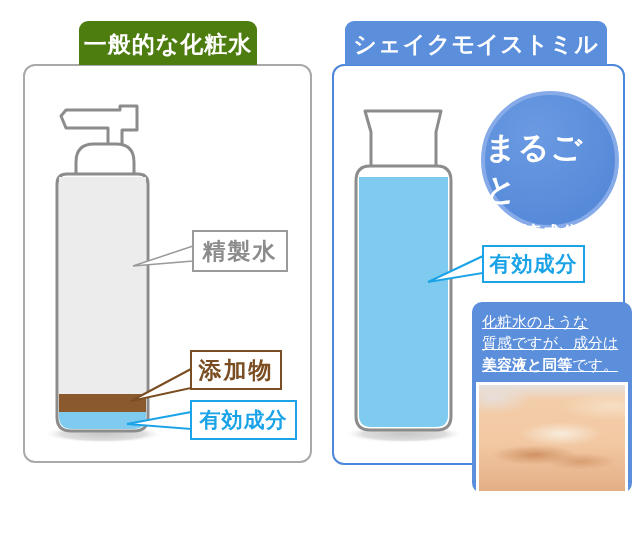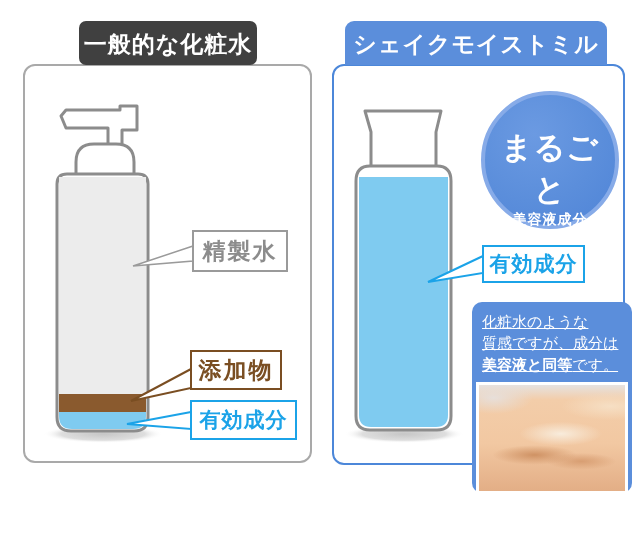--- a/index.html
+++ b/index.html
@@ -4,43 +4,43 @@
 <style>
   html,body{margin:0;padding:0;background:#fff;}
   #canvas{
     position:relative;width:640px;height:537px;overflow:hidden;background:#fff;
     font-family:"Liberation Sans",sans-serif;
   }
   .tab{
     position:absolute;color:#fff;font-weight:bold;font-size:23px;
     text-align:center;border-radius:9px 9px 0 0;letter-spacing:1px;
   }
-  #left-tab{left:79px;top:21px;width:178px;height:44px;line-height:46px;background:#404040;border-radius:7px;}
+  #left-tab{left:79px;top:21px;width:178px;height:44px;line-height:46px;background:#4d7c0f;}
   #right-tab{left:345px;top:21px;width:262px;height:44px;line-height:46px;background:#5b8edb;}
   .panel{position:absolute;background:#fff;box-sizing:border-box;border-radius:12px;}
   #left-panel{left:23px;top:64px;width:289px;height:399px;border:2px solid #a9a9a9;}
   #right-panel{left:332px;top:64px;width:293px;height:401px;border:2px solid #4c87d9;}
   #bottle-svg{position:absolute;left:0;top:0;z-index:3;}
   .label-box{
     position:absolute;z-index:4;background:#fff;box-sizing:border-box;
     display:flex;align-items:center;justify-content:center;
     font-weight:bold;letter-spacing:2px;
   }
   #water-label{left:192px;top:230px;width:96px;height:42px;border:2px solid #9a9a9a;color:#8c8c8c;font-size:23px;}
   #additives-label{left:190px;top:350px;width:92px;height:40px;border:2px solid #7a4e22;color:#7a4e22;font-size:23px;}
   #active-left-label{left:190px;top:400px;width:107px;height:40px;border:2px solid #1ba3e8;color:#1ba3e8;font-size:21px;letter-spacing:1px;}
   #active-right-label{left:482px;top:245px;width:103px;height:38px;border:2px solid #1ba3e8;color:#1ba3e8;font-size:21px;letter-spacing:1px;}
   #badge{
     position:absolute;z-index:4;left:481px;top:91px;width:138px;height:138px;
     border-radius:50%;box-sizing:border-box;border:4px solid #87abe8;
     background:radial-gradient(circle at 38% 30%, #6b9ae2 0%, #5b8edb 55%, #4f84d7 100%);
-    color:#fff;text-align:center;
+    color:#fff;
   }
   #badge-line1{margin-top:32px;font-size:31px;font-weight:bold;letter-spacing:1px;}
-  #badge-line2{margin-top:0;font-size:14px;font-weight:bold;letter-spacing:1px;font-family:"DejaVu Serif","Liberation Serif",serif;}
+  #badge-line2{margin-top:10px;font-size:18px;font-weight:bold;letter-spacing:1px;font-family:"DejaVu Serif","Liberation Serif",serif;}
   #info-box{
     position:absolute;z-index:4;left:472px;top:302px;width:160px;height:191px;
     background:#5b8edb;border-radius:10px;box-sizing:border-box;padding:9px 4px 4px 4px;
   }
   .note-line{color:#fff;font-size:15px;line-height:1.42;padding:0 6px;white-space:nowrap;text-decoration:underline;}
   .note-line b{font-weight:bold;}
   #palm-photo{
     margin-top:7px;height:106px;border:3px solid #fff;box-sizing:content-box;
     background:
       radial-gradient(ellipse 55px 16px at 56% 46%, #f8ecdc 0%, rgba(248,236,220,0) 75%),

